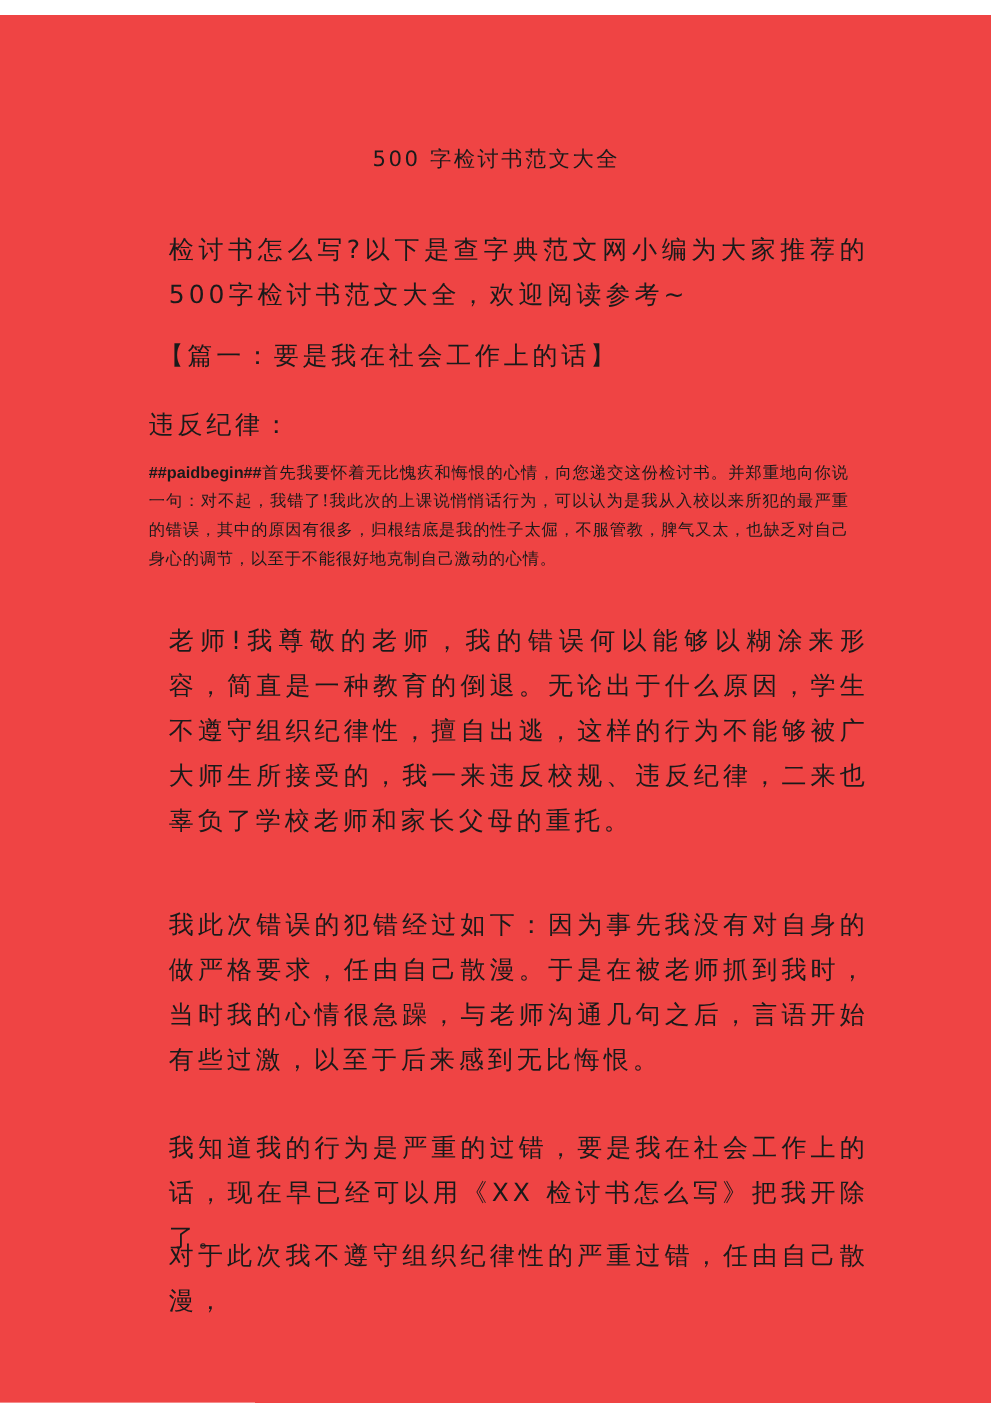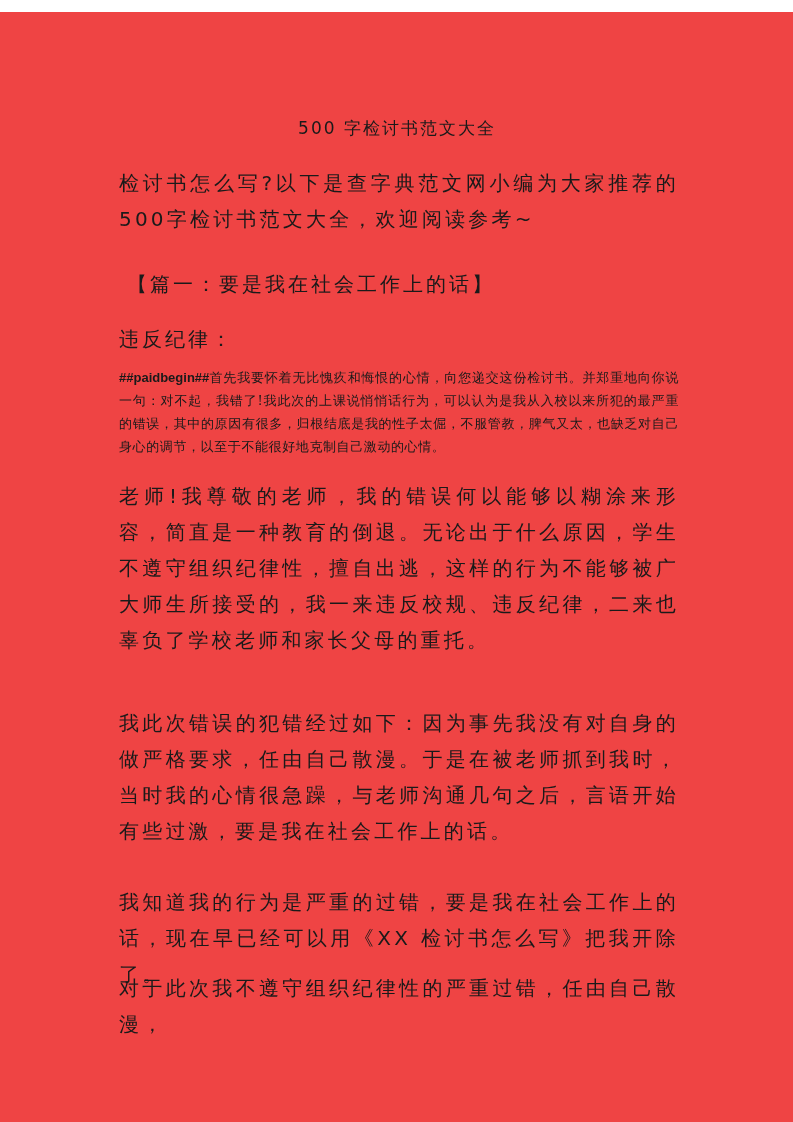--- a/index.html
+++ b/index.html
@@ -40,21 +40,21 @@
       font-weight: normal;
       margin: 0;
     }
     .para-large {
       position: absolute;
       left: 0;
       width: 560px;
       font-size: 20px;
       line-height: 36px;
       letter-spacing: 3.2px;
-      margin: 0;
+      margin: 16px;
       text-align: justify;
       word-break: break-all;
     }
     .para-small {
       position: absolute;
       left: 0;
       width: 560px;
       font-size: 13px;
       line-height: 23px;
       letter-spacing: 0.6px;
@@ -97,20 +97,20 @@
     <p class="para-large" style="top:153px;">检讨书怎么写?以下是查字典范文网小编为大家推荐的500字检讨书范文大全，欢迎阅读参考~</p>
 
     <p class="heading" style="top:254px;">【篇一：要是我在社会工作上的话】</p>
 
     <p class="salutation" style="top:309px;">违反纪律：</p>
 
     <p class="para-small" style="top:354px;"><span class="marker">##paidbegin##</span><span>首先我要怀着无比愧疚和悔恨的心情，向您递交这份检讨书。并郑重地向你说一句：对不起，我错了!我此次的上课说悄悄话行为，可以认为是我从入校以来所犯的最严重的错误，其中的原因有很多，归根结底是我的性子太倔，不服管教，脾气又太，也缺乏对自己身心的调节，以至于不能很好地克制自己激动的心情。</span></p>
 
     <p class="para-large" style="top:466px;">老师!我尊敬的老师，我的错误何以能够以糊涂来形容，简直是一种教育的倒退。无论出于什么原因，学生不遵守组织纪律性，擅自出逃，这样的行为不能够被广大师生所接受的，我一来违反校规、违反纪律，二来也辜负了学校老师和家长父母的重托。</p>
 
-    <p class="para-large" style="top:693px;">我此次错误的犯错经过如下：因为事先我没有对自身的做严格要求，任由自己散漫。于是在被老师抓到我时，当时我的心情很急躁，与老师沟通几句之后，言语开始有些过激，要是我在社会工作上的话。</p>
+    <p class="para-large" style="top:693px;">我此次错误的犯错经过如下：因为事先我没有对自身的做严格要求，任由自己散漫。于是在被老师抓到我时，当时我的心情很急躁，与老师沟通几句之后，言语开始有些过激，以至于后来感到无比悔恨。</p>
 
     <p class="para-large" style="top:872px;">我知道我的行为是严重的过错，要是我在社会工作上的话，现在早已经可以用《XX 检讨书怎么写》把我开除了。</p>
 
     <p class="para-large" style="top:958px;">对于此次我不遵守组织纪律性的严重过错，任由自己散漫，</p>
 
   </div>
 </div>
 
 </body></html>

